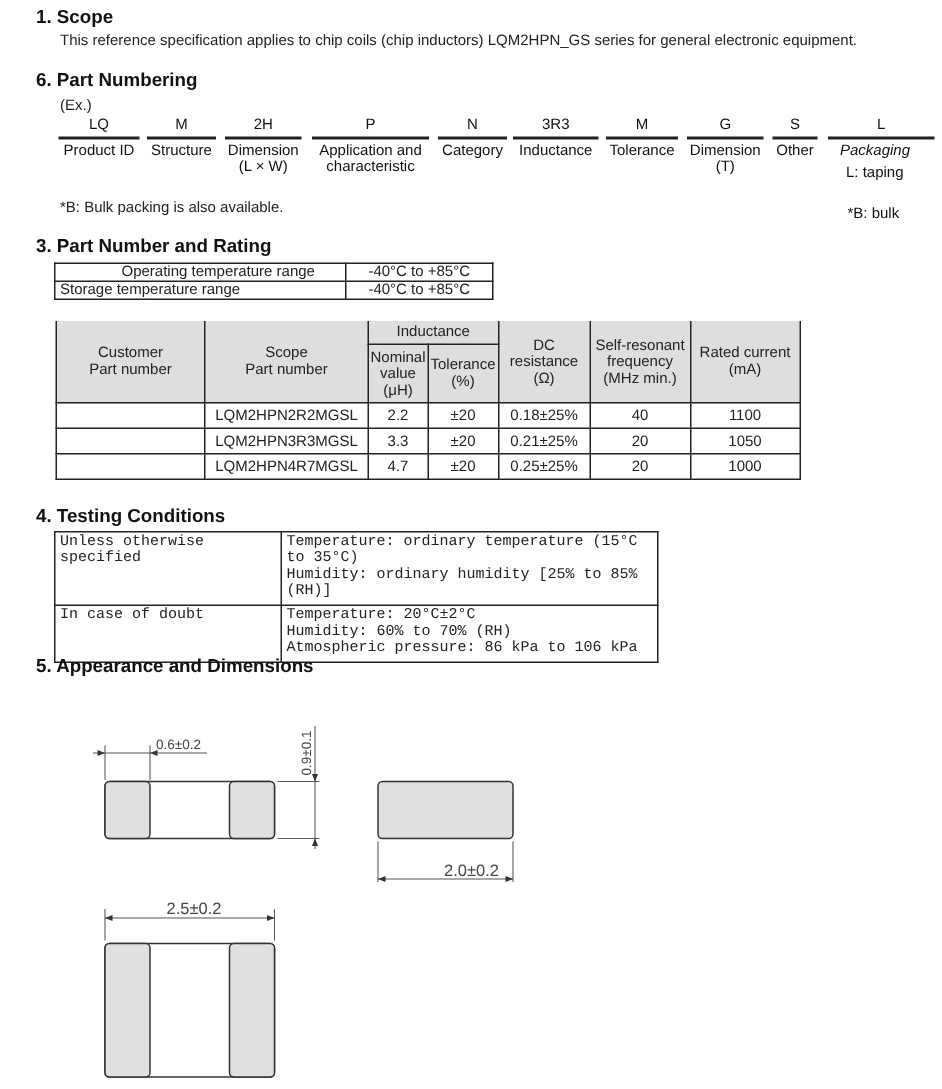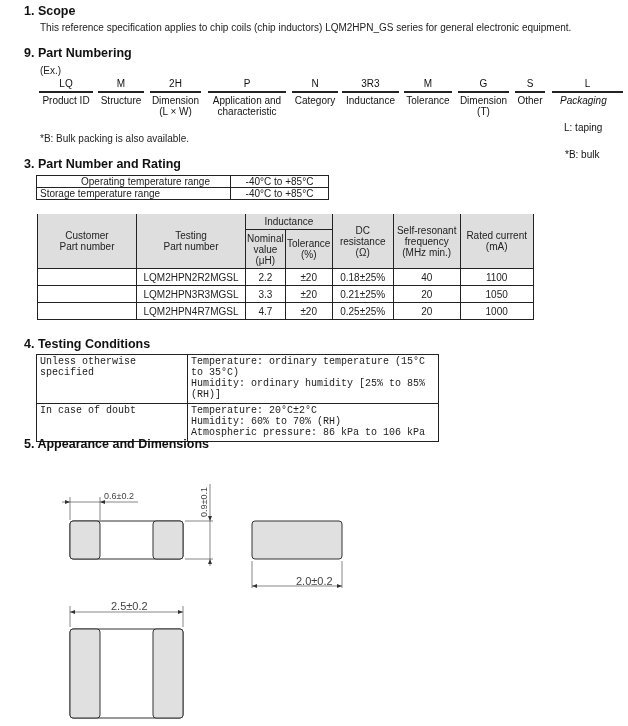--- a/index.html
+++ b/index.html
@@ -19,21 +19,21 @@
   .rating td { text-align:center; height:16px;margin-left:36px; }
   .test td { vertical-align:top; line-height:11px; padding:1px 3px 3px 3px; }
   svg { position:absolute; left:0; top:0; }
 </style>
 </head>
 <body>
 
 <div class="h" style="left:24px;top:4px;">1. Scope</div>
 <div class="t" style="left:40px;top:22px;">This reference specification applies to chip coils (chip inductors) LQM2HPN_GS series for general electronic equipment.</div>
 
-<div class="h" style="left:24px;top:46px;">9. Part Numbering</div>
+<div class="h" style="left:24px;top:46px;">6. Part Numbering</div>
 <div class="t" style="left:40px;top:65px;">(Ex.)</div>
 
 <div class="pn-col" style="left:39px;width:54px;">
   <div class="pn-code">LQ</div>
   <div class="pn-line"></div>
   <div class="pn-desc">Product ID</div>
 </div>
 <div class="pn-col" style="left:98px;width:46px;">
   <div class="pn-code">M</div>
   <div class="pn-line"></div>
@@ -74,21 +74,21 @@
 </div>
 <div class="pn-col" style="left:515px;width:30px;">
   <div class="pn-code">S</div>
   <div class="pn-line"></div>
   <div class="pn-desc">Other</div>
 </div>
 <div class="pn-col" style="left:552px;width:71px;">
   <div class="pn-code">L</div>
   <div class="pn-line"></div>
   <div class="pn-desc" style="text-align:left;padding-left:8px;font-style:italic;">Packaging</div>
-  <div class="pn-desc" style="margin-top:16px;text-align:left;padding-left:12px;">L: taping</div>
+  <div class="pn-desc" style="margin-top:4px;text-align:left;padding-left:12px;">L: taping</div>
   <div class="pn-desc" style="margin-top:16px;text-align:left;padding-left:13px;">*B: bulk</div>
 </div>
 
 <div class="t" style="left:40px;top:133px;">*B: Bulk packing is also available.</div>
 
 <div class="h" style="left:24px;top:157px;">3. Part Number and Rating</div>
 
 <table class="temp" style="left:36px;top:175px;">
   <tbody>
       <tr>
@@ -103,21 +103,21 @@
   </table>
 
 <table class="rating" style="left:37px;top:214px;">
   <tbody>
       <tr>
     <th rowspan="2" style="width:92px;border-top:none;">
       <span>Customer</span><br>
       <span>Part number</span>
     </th>
     <th rowspan="2" style="width:102px;border-top:none;">
-      <span>Testing</span><br>
+      <span>Scope</span><br>
       <span>Part number</span>
     </th>
     <th colspan="2" style="border-top:none;height:15px;">Inductance</th>
     <th rowspan="2" style="width:54px;border-top:none;">
       <span>DC</span><br>
       <span>resistance</span><br>
       <span>(Ω)</span>
     </th>
     <th rowspan="2" style="width:60px;border-top:none;">
       <span>Self-resonant</span><br>

